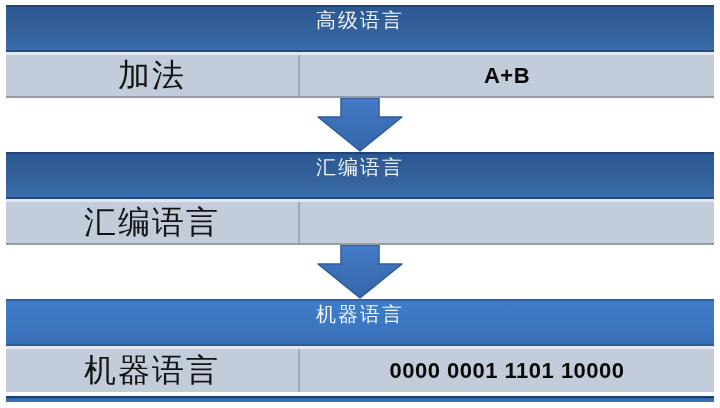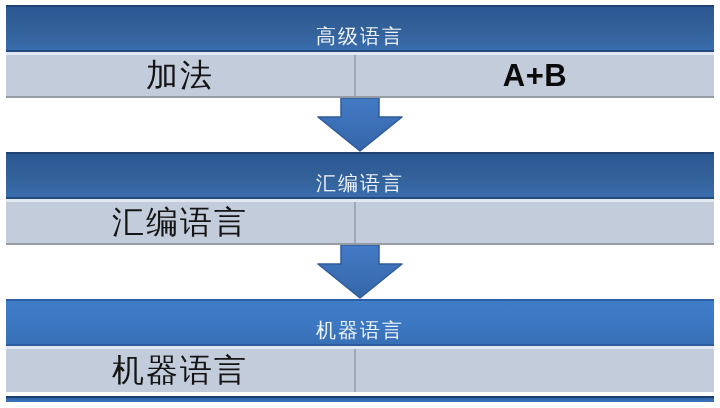--- a/index.html
+++ b/index.html
@@ -23,21 +23,21 @@
   }
   .tbl.shadowed {
     border-bottom: 2px solid #969CA5;
   }
   .hdr {
     height: 43px;
     border-top: 2px solid #1F4373;
     border-bottom: 2px solid #24497C;
     background: linear-gradient(to bottom, #2C5893 0%, #336199 55%, #3A6DAE 100%);
     display: flex;
-    align-items: flex-end;
+    align-items: flex-start;
     justify-content: center;
   }
   .hdr.bright {
     border-top: 2px solid #2D60A4;
     border-bottom: 2px solid #2C5C9E;
     background: linear-gradient(to bottom, #3F7CC7 0%, #3C77C1 55%, #3870B5 100%);
   }
   .hdr-label {
     color: #EFF4FA;
     font-size: 20px;
@@ -55,35 +55,35 @@
     align-items: stretch;
   }
   .row.tall {
     height: 43px;
   }
   .cell {
     display: flex;
     align-items: center;
     justify-content: center;
   }
-  .cell-left  { width: 348px; }
+  .cell-left  { width: 292px; }
   .vdiv {
     width: 2px;
     background: #9FA9BC;
   }
   .cell-right { flex: 1; }
   .zh {
     font-family: "DejaVu Serif", "Liberation Serif", serif;
     font-size: 32px;
     color: #141414;
     letter-spacing: 2px;
   }
   .latin {
     font-family: "Liberation Sans", "DejaVu Sans", sans-serif;
-    font-size: 31px;
+    font-size: 22px;
     font-weight: 600;
     color: #0a0a0a;
     letter-spacing: 0.5px;
   }
   .arrow-zone {
     height: 54px;
     display: flex;
     justify-content: center;
     align-items: flex-start;
   }
@@ -157,18 +157,21 @@
   <section class="tbl">
     <div class="hdr bright">
       <span class="hdr-label">机器语言</span>
     </div>
     <div class="sep"></div>
     <div class="row tall">
       <div class="cell cell-left">
         <span class="zh">机器语言</span>
       </div>
       <div class="vdiv"></div>
+      <div class="cell cell-right">
+        <span class="latin">0000 0001 1101 10000</span>
+      </div>
     </div>
   </section>
 
   <div class="bottom-bar"></div>
 
 </div>
 
 </body></html>

